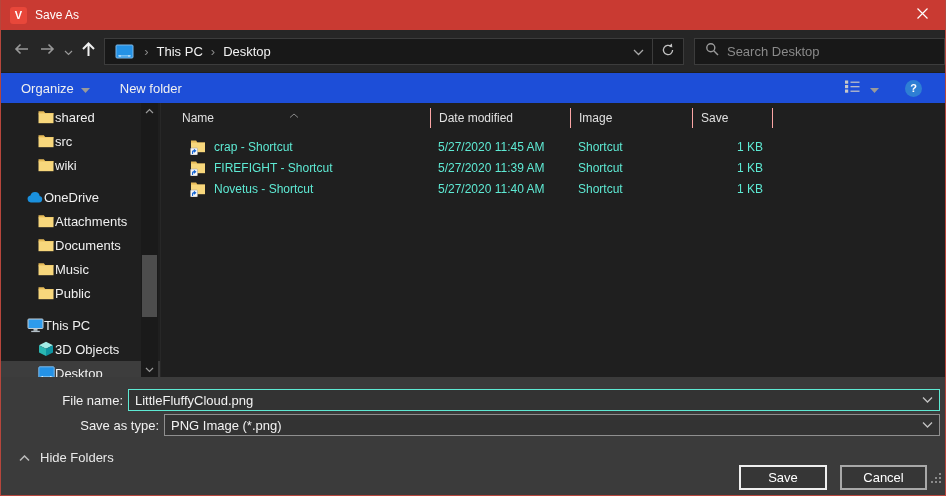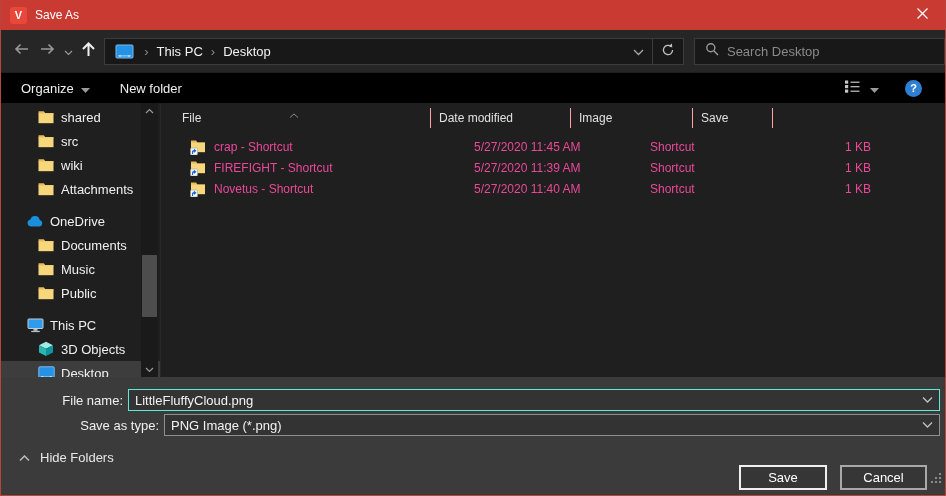--- a/index.html
+++ b/index.html
@@ -35,35 +35,35 @@
   .addr-chevron{ width:26px; height:25px; display:flex; align-items:center; justify-content:center; }
   .addr-divider{ width:1px; height:25px; background:#3c3c3c; }
   .addr-refresh{ width:30px; height:25px; display:flex; align-items:center; justify-content:center; }
   .search-box{ margin-left:10px; width:262px; height:27px; background:#181818; border:1px solid #3c3c3c;
     display:flex; align-items:center; padding-left:10px; }
   .search-box input{ flex:1; background:transparent; border:none; outline:none; color:#cfcfcf;
     font-size:13px; font-family:inherit; margin-left:8px; }
   .search-box input::placeholder{ color:#8a8a8a; }
 
   
-  .toolbar{ height:31px; background:#000000; border-top:1px solid #1e1e1e;
+  .toolbar{ height:31px; background:#1d4ed8; border-top:1px solid #1e1e1e;
     display:flex; align-items:center; font-size:13px; padding:0 23px 0 20px; }
   .tool-item{ display:flex; align-items:center; gap:7px; color:#f0f0f0; cursor:default; }
   .tool-newfolder{ margin-left:30px; }
   .tool-right{ margin-left:auto; display:flex; align-items:center; }
   .view-btn{ display:flex; align-items:center; }
   .view-chevron{ margin-left:10px; display:flex; align-items:center; }
   .help-btn{ margin-left:26px; width:17px; height:17px; border-radius:50%; background:#2e7fd4;
     color:#fff; font-size:11px; font-weight:bold; display:flex; align-items:center; justify-content:center; }
 
   
   .main{ height:274px; display:flex; background:#1f1f1f; }
   .sidebar{ position:relative; width:160px; overflow:hidden; border-right:1px solid #272727; }
   .side-scroll{ padding-top:2px; }
-  .side-item{ height:24px; display:flex; align-items:center; gap:6px; font-size:13px; cursor:default; }
+  .side-item{ height:24px; display:flex; align-items:center; font-size:13px; cursor:default; }
   .side-item.indent1{ padding-left:25px; }
   .side-item.indent2{ padding-left:36px; }
   .side-item.gap-before{ margin-top:8px; }
   .side-item.selected{ background:#3d3d3d; }
   .s-icon{ width:18px; display:flex; align-items:center; justify-content:center; flex:none; }
   .s-label{ white-space:nowrap; color:#f0f0f0; }
 
   .side-scrollbar{ position:absolute; top:0; right:2px; width:17px; height:100%; background:#1a1a1a; }
   .sb-arrow{ position:absolute; left:0; width:17px; height:15px; display:flex; align-items:center; justify-content:center; }
   .sb-up{ top:0; } .sb-down{ bottom:0; }
@@ -72,21 +72,21 @@
   
   .list-area{ position:relative; flex:1; }
   .sort-indicator{ position:absolute; top:1px; left:128px; }
   .grid-row{ display:grid; grid-template-columns:269px 140px 122px 80px 1fr; align-items:center; }
   .list-header{ height:30px; font-size:12px; color:#e0e0e0; }
   .list-header .hcell{ height:20px; display:flex; align-items:center; padding-left:8px; cursor:default; }
   .list-header .hcell.first{ padding-left:21px; border-left:none; }
   .list-header .hcell:not(.first){ border-left:1px solid #fca5a5; }
   .list-header .hcell.size{ justify-content:flex-start; }
   .rows{ margin-top:3px; }
-  .file-row{ height:21px; font-size:12px; color:#ec4899; cursor:default;gap:36px; }
+  .file-row{ height:21px; font-size:12px; color:#5eead4; cursor:default; }
   .cell-name{ display:flex; align-items:center; gap:8px; padding-left:29px; }
   .cell-name .f-icon{ width:16px; height:16px; flex:none; position:relative; }
   .cell{ padding-left:8px; white-space:nowrap; }
   .cell-size{ text-align:right; padding-right:9px; }
 
   
   .bottom{ height:144px; background:#3b3b3b; }
   .form-row{ display:flex; align-items:center; margin-right:5px; }
   .form-row.first{ padding-top:12px; }
   .form-row.second{ margin-top:3px;margin-left:36px; }
@@ -262,36 +262,36 @@
           </div>
           <div class="side-item indent2">
             <span class="s-icon">
               <svg width="16" height="14" viewBox="0 0 16 14">
                 <path fill="#e6bb58" d="M0.5 1.2h5.3l1.4 1.9h8.3v1.2H0.5z"></path>
                 <path fill="#f7d77c" d="M0.5 3.4h15v9.8h-15z"></path>
               </svg>
             </span>
             <span class="s-label">wiki</span>
           </div>
-          <div class="side-item indent2">
-            <span class="s-icon">
-              <svg width="16" height="14" viewBox="0 0 16 14">
-                <path fill="#e6bb58" d="M0.5 1.2h5.3l1.4 1.9h8.3v1.2H0.5z"></path>
-                <path fill="#f7d77c" d="M0.5 3.4h15v9.8h-15z"></path>
-              </svg>
-            </span>
-            <span class="s-label">Attachments</span>
-          </div>
           <div class="side-item indent1 gap-before">
             <span class="s-icon">
               <svg width="18" height="12" viewBox="0 0 18 12">
                 <path d="M4.8 11.5a3.6 3.6 0 0 1-.4-7.1A4.8 4.8 0 0 1 13.7 5a3.3 3.3 0 0 1-.6 6.5z" fill="#1a90dd"></path>
               </svg>
             </span>
             <span class="s-label">OneDrive</span>
+          </div>
+          <div class="side-item indent2">
+            <span class="s-icon">
+              <svg width="16" height="14" viewBox="0 0 16 14">
+                <path fill="#e6bb58" d="M0.5 1.2h5.3l1.4 1.9h8.3v1.2H0.5z"></path>
+                <path fill="#f7d77c" d="M0.5 3.4h15v9.8h-15z"></path>
+              </svg>
+            </span>
+            <span class="s-label">Attachments</span>
           </div>
           <div class="side-item indent2">
             <span class="s-icon">
               <svg width="16" height="14" viewBox="0 0 16 14">
                 <path fill="#e6bb58" d="M0.5 1.2h5.3l1.4 1.9h8.3v1.2H0.5z"></path>
                 <path fill="#f7d77c" d="M0.5 3.4h15v9.8h-15z"></path>
               </svg>
             </span>
             <span class="s-label">Documents</span>
           </div>
@@ -360,21 +360,21 @@
       </div>
     </div>
 
     <div class="list-area">
       <span class="sort-indicator">
         <svg width="10" height="5" viewBox="0 0 10 5">
             <path d="M1 4.5 L5 1 9 4.5" stroke="#8a8a8a" stroke-width="1" fill="none"></path>
           </svg>
       </span>
       <div class="grid-row list-header">
-        <div class="hcell first">File</div>
+        <div class="hcell first">Name</div>
         <div class="hcell">Date modified</div>
         <div class="hcell">Image</div>
         <div class="hcell size">Save</div>
         <div class="hcell"></div>
       </div>
       <div class="rows" id="file-rows">
           <div class="grid-row file-row">
             <div class="cell-name">
               <span class="f-icon"><svg width="16" height="16" viewBox="0 0 16 16">
                   <path fill="#e6bb58" d="M1 1.6h5.1l1.3 1.8h7.6v1.1H1z"></path>

